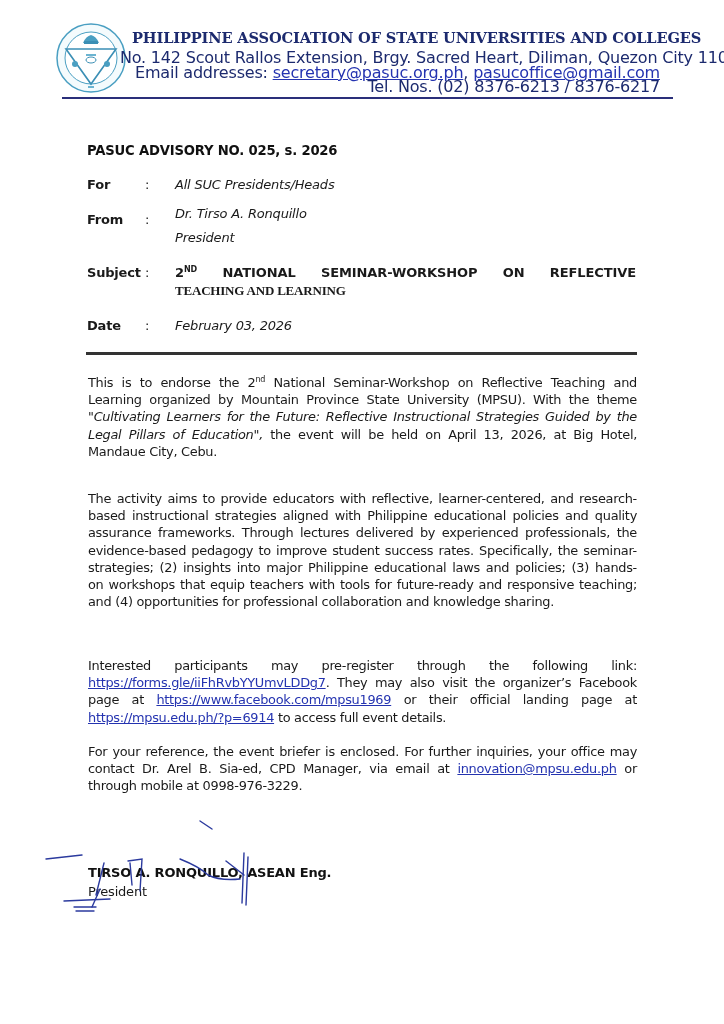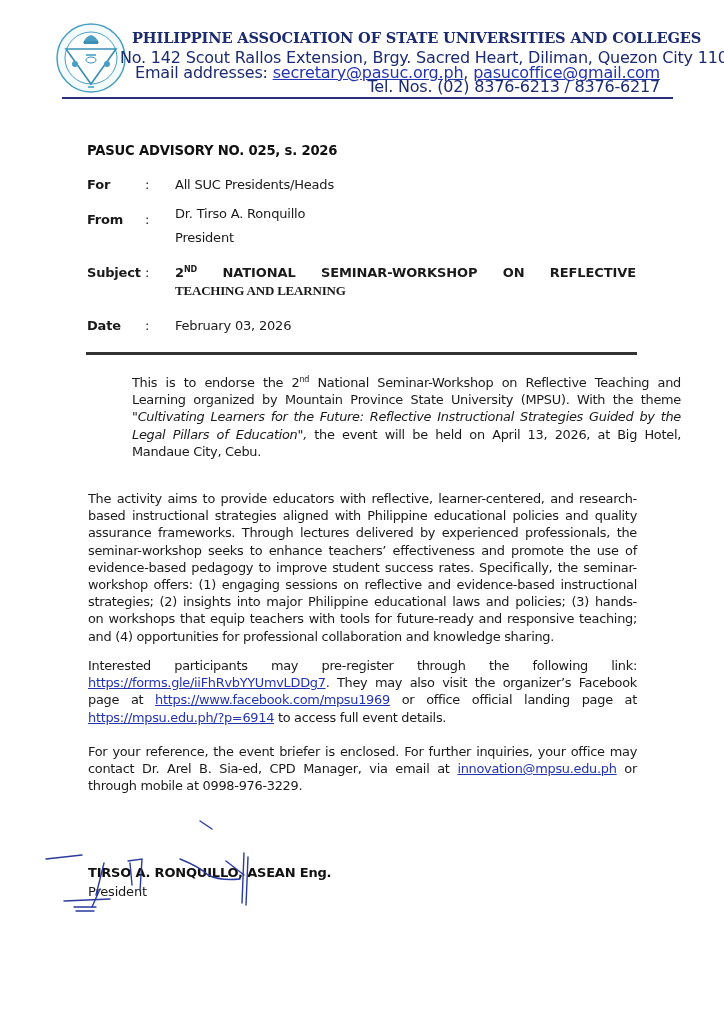--- a/index.html
+++ b/index.html
@@ -17,36 +17,36 @@
   .org-addr { top: 48px; }
   .org-email { top: 63px; }
   .org-tel { top: 77px; }
   .org-line a { color: #2433b0; text-decoration: underline; }
   .head-rule { left: 62px; top: 97px; width: 611px; height: 2px; background: #2a2f7a; }
 
   
   .adv-title { left: 87px; top: 143px; font-weight: bold; font-size: 13.2px; color: #111; letter-spacing: -0.2px; }
   .memo-label { left: 87px; font-size: 13px; color: #1a1a1a; letter-spacing: -0.2px; font-weight: bold; }
   .memo-colon { left: 145px; font-size: 13px; color: #1a1a1a; }
-  .memo-value { left: 175px; font-size: 13px; color: #1a1a1a; letter-spacing: -0.2px; }
+  .memo-value { left: 175px; font-size: 13px; color: #1a1a1a; letter-spacing: -0.2px; font-style: italic; }
   .subject-value { left: 175px; width: 461px; font-weight: bold; font-size: 13px; line-height: 18px;
                    text-align: justify; text-align-last: justify; letter-spacing: -0.1px; }
   .subject-value2 { left: 175px; font-weight: bold; font-size: 13px; letter-spacing: -0.2px; font-family: Liberation Serif, serif; }
   .subject-value sup { font-size: 8px; vertical-align: 5px; line-height: 0; }
   .body-rule { left: 86px; top: 352px; width: 551px; height: 3px; background: #333; }
 
   
   .para { left: 88px; width: 549px; font-size: 12.9px; line-height: 17.2px;
           text-align: justify; color: #1a1a1a; letter-spacing: -0.28px; }
   .para .ln { display: block; text-align: justify; text-align-last: justify; white-space: nowrap; }
   .para .ln.last { text-align-last: left; }
   .para sup { font-size: 8px; vertical-align: 5px; line-height: 0; }
   .para a { color: #2433b0; text-decoration: underline; }
   .para em { font-style: italic; }
-  .p1 { top: 374px; margin-left: 44px; }
+  .p1 { top: 374px; }
   .p2 { top: 478px; margin-top: 12px; }
   .p3 { top: 657px; }
   .p4 { top: 743px; }
 
   
   .sig-name { left: 88px; top: 865px; font-weight: bold; font-size: 13px; color: #111; letter-spacing: -0.2px; }
   .sig-title { left: 88px; top: 884px; font-size: 13px; color: #1a1a1a; letter-spacing: -0.2px; }
   .signature { left: 40px; top: 815px; width: 330px; height: 110px; pointer-events: none; }
 </style>
 </head>
@@ -100,32 +100,30 @@
   <span class="ln">Learning organized by Mountain Province State University (MPSU). With the theme</span>
   <span class="ln"><em>"Cultivating Learners for the Future: Reflective Instructional Strategies Guided by the</em></span>
   <span class="ln"><em>Legal Pillars of Education",</em><span> the event will be held on April 13, 2026, at Big Hotel,</span></span>
   <span class="ln last">Mandaue City, Cebu.</span>
 </div>
 
 <div class="abs para p2">
   <span class="ln">The activity aims to provide educators with reflective, learner-centered, and research-</span>
   <span class="ln">based instructional strategies aligned with Philippine educational policies and quality</span>
   <span class="ln">assurance frameworks. Through lectures delivered by experienced professionals, the</span>
-  <span class="ln">seminar-workshop seeks to enhance teachers’ effectiveness and promote the use of</span>
   <span class="ln">evidence-based pedagogy to improve student success rates. Specifically, the seminar-</span>
-  <span class="ln">workshop offers: (1) engaging sessions on reflective and evidence-based instructional</span>
   <span class="ln">strategies; (2) insights into major Philippine educational laws and policies; (3) hands-</span>
   <span class="ln">on workshops that equip teachers with tools for future-ready and responsive teaching;</span>
   <span class="ln last">and (4) opportunities for professional collaboration and knowledge sharing.</span>
 </div>
 
 <div class="abs para p3">
   <span class="ln">Interested participants may pre-register through the following link:</span>
   <span class="ln"><a>https://forms.gle/iiFhRvbYYUmvLDDg7</a><span>. They may also visit the organizer’s Facebook</span></span>
-  <span class="ln"><span>page at </span><a>https://www.facebook.com/mpsu1969</a><span> or office official landing page at</span></span>
+  <span class="ln"><span>page at </span><a>https://www.facebook.com/mpsu1969</a><span> or their official landing page at</span></span>
   <span class="ln last"><a>https://mpsu.edu.ph/?p=6914</a><span> to access full event details.</span></span>
 </div>
 
 <div class="abs para p4">
   <span class="ln">For your reference, the event briefer is enclosed. For further inquiries, your office may</span>
   <span class="ln"><span>contact Dr. Arel B. Sia-ed, CPD Manager, via email at </span><a>innovation@mpsu.edu.ph</a><span> or</span></span>
   <span class="ln last">through mobile at 0998-976-3229.</span>
 </div>
 
 <div class="abs sig-name">TIRSO A. RONQUILLO, ASEAN Eng.</div>

